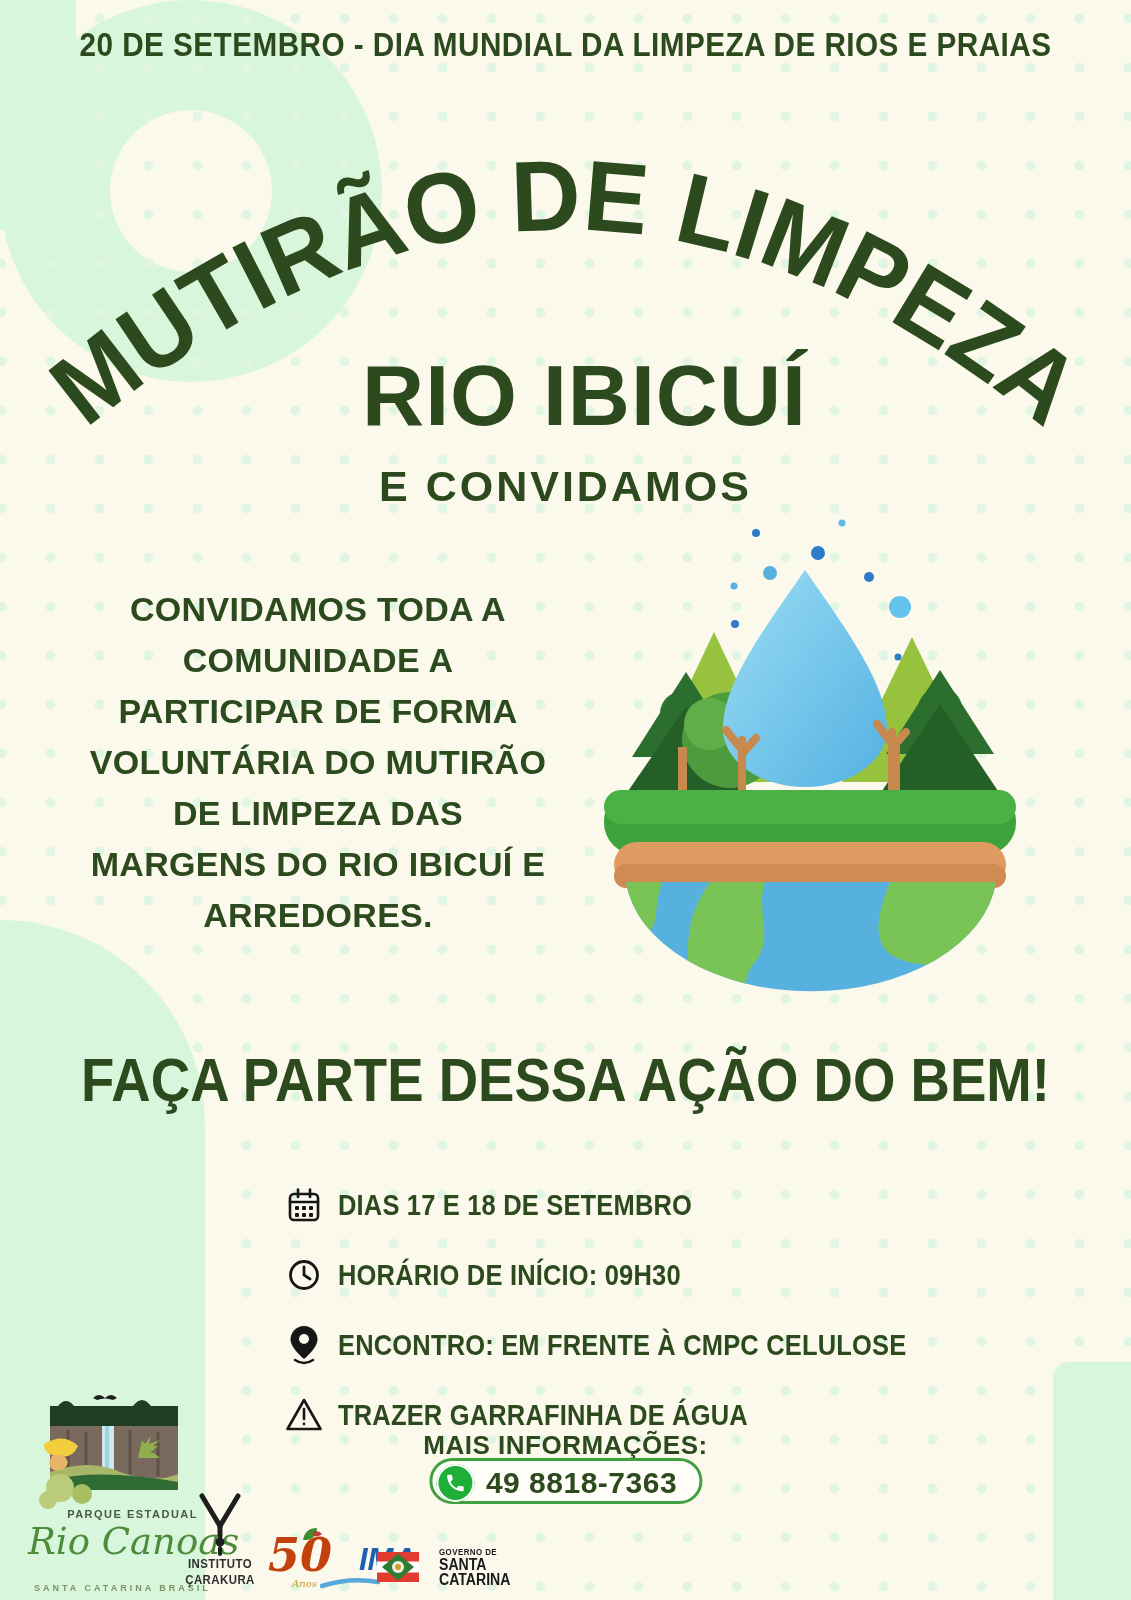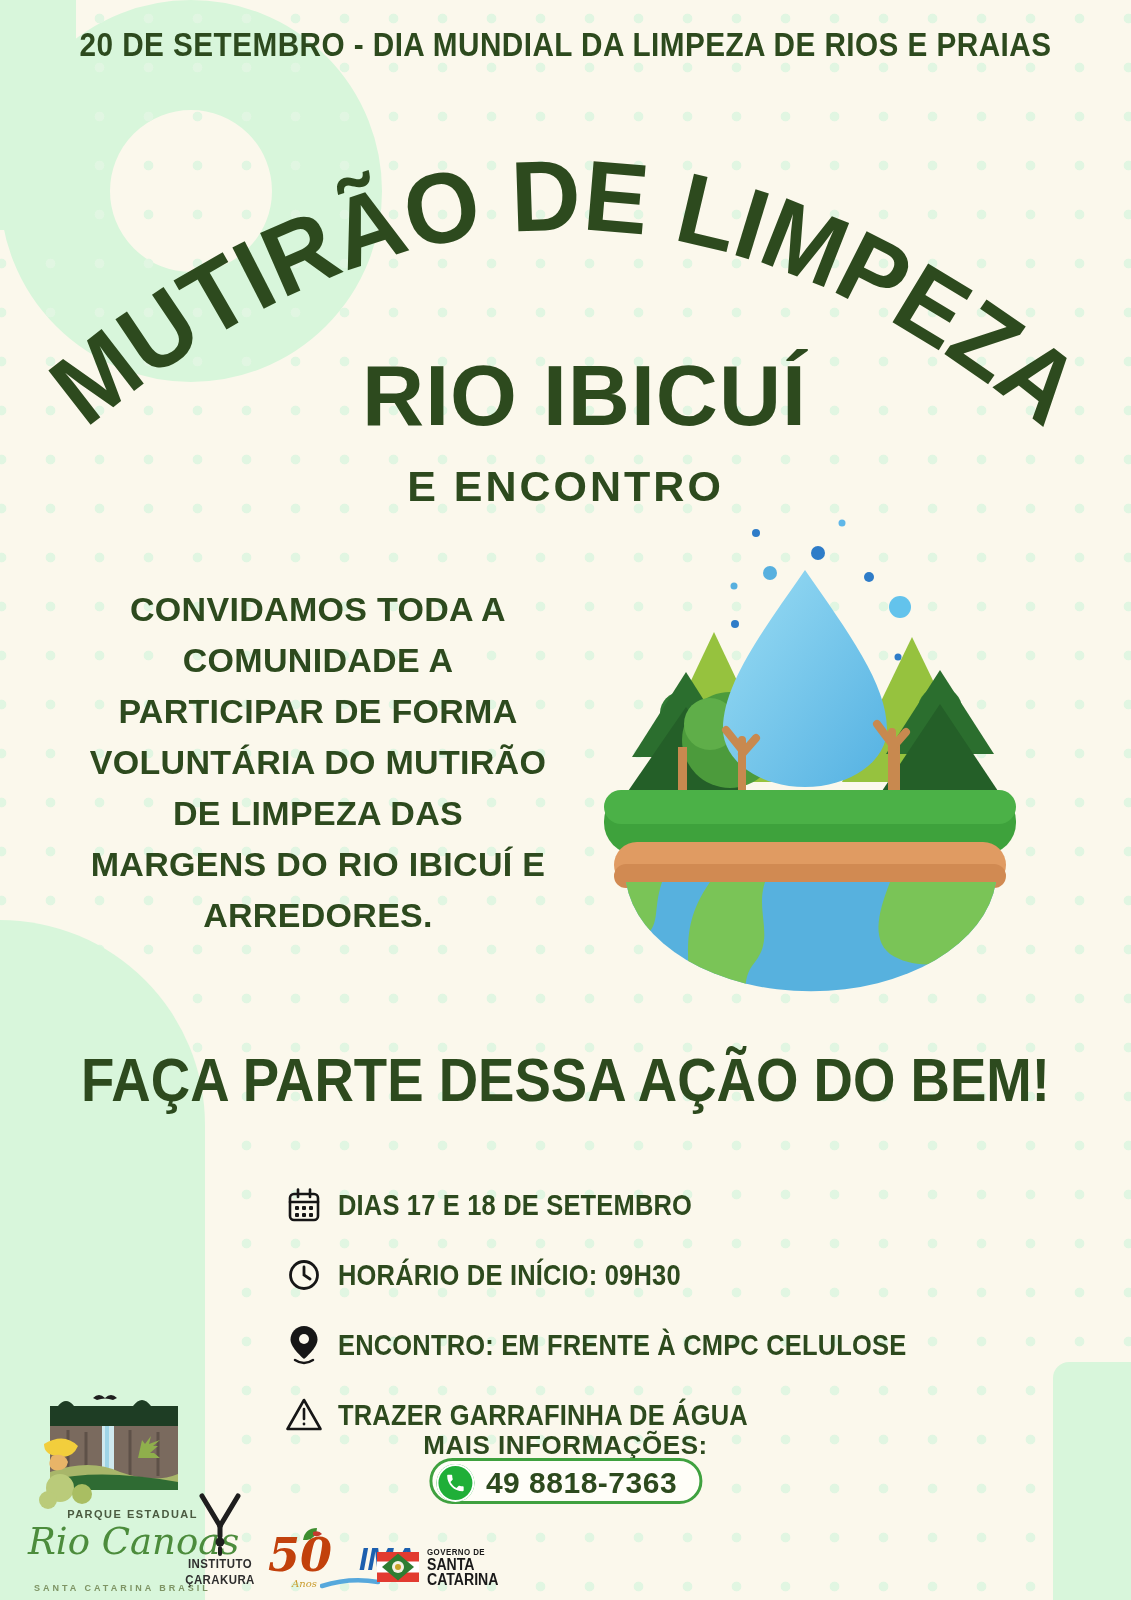--- a/index.html
+++ b/index.html
@@ -100,21 +100,21 @@
   .ima-anos{
     position:absolute;left:24px;top:46px;font-family:"DejaVu Serif",serif;font-style:italic;
     font-size:10px;color:#C89A2A;
   }
   .ima-name{
     position:absolute;left:50px;top:12px;font-size:31px;font-weight:900;font-style:italic;
     color:#1C5FAE;letter-spacing:0px;line-height:1;margin-left:41px;
   }
   .ima-swoosh{position:absolute;left:52px;top:44px;}
   .ima-leaf{position:absolute;left:33px;top:-6px;}
-  .gov{position:absolute;left:377px;top:1548px;display:flex;align-items:center;gap:8px;}
+  .gov{position:absolute;left:377px;top:1548px;display:flex;align-items:center;gap:20px;}
   .gov-text{line-height:.95;color:#1A1A1A;transform:scaleX(.88);transform-origin:left center;}
   .gov-top{font-size:9px;font-weight:800;letter-spacing:.5px;}
   .gov-line{font-size:16px;font-weight:900;}
   .static{user-select:none;}
 </style>
 </head>
 <body>
 
 <div class="poster">
 
@@ -129,21 +129,21 @@
   <svg class="arch-svg" width="1131" height="360" viewBox="0 0 1131 360">
     <defs>
         <path id="archPath" d="M 85 335 Q 565 -65 1046 335" fill="none"></path>
       </defs>
     <text text-anchor="middle">
       <textPath href="#archPath" startOffset="50%" textLength="1060" lengthAdjust="spacingAndGlyphs">MUTIRÃO DE LIMPEZA</textPath>
     </text>
   </svg>
 
   <div class="river-title">RIO IBICUÍ</div>
-  <div class="subtitle">E ENCONTRO</div>
+  <div class="subtitle">E CONVIDAMOS</div>
 
   <div class="invitation">CONVIDAMOS TODA A COMUNIDADE A PARTICIPAR DE FORMA VOLUNTÁRIA DO MUTIRÃO DE LIMPEZA DAS MARGENS DO RIO IBICUÍ E ARREDORES.</div>
 
   <svg class="illus" width="440" height="540" viewBox="0 0 440 540">
     <defs>
       <linearGradient id="dropG" x1="0" y1="0" x2="1" y2="1">
         <stop offset="0" stop-color="#9BDDF4"></stop>
           <stop offset="1" stop-color="#54B1E2"></stop>
       </linearGradient>
       <clipPath id="globeClip">

